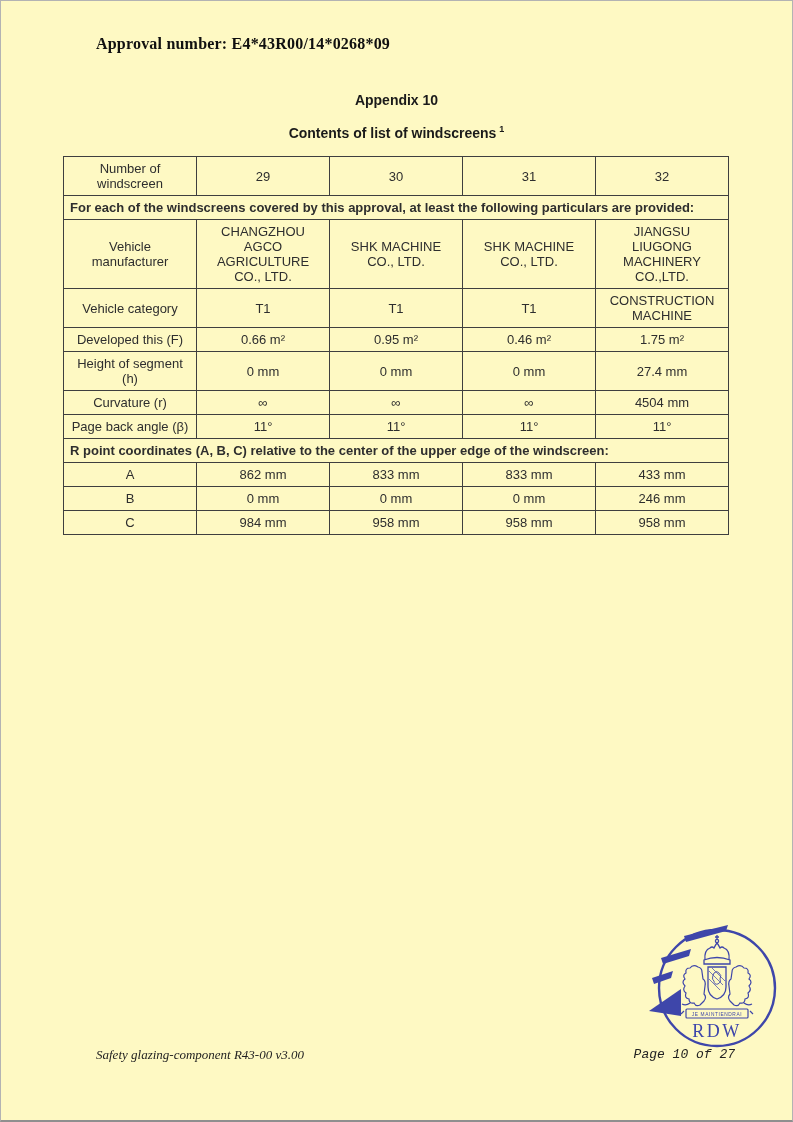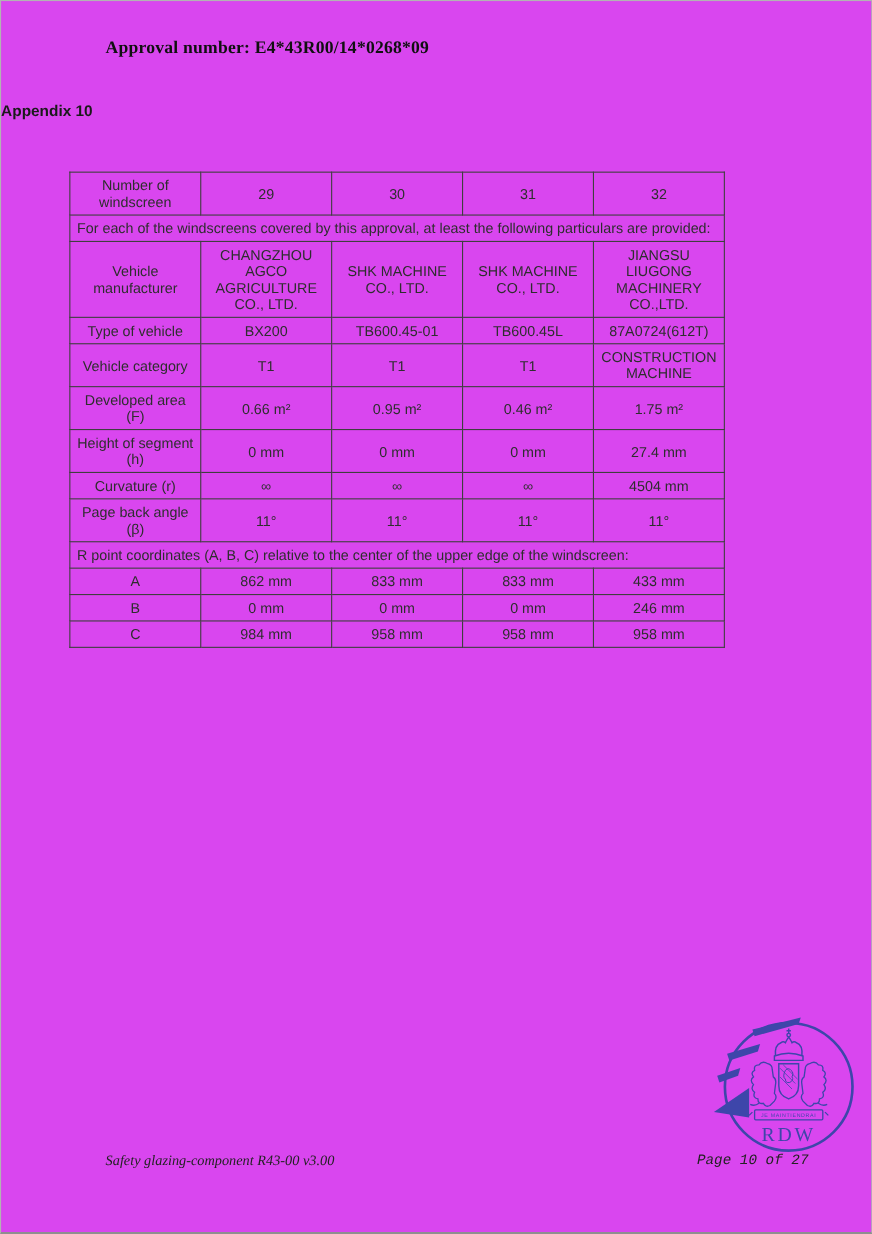--- a/index.html
+++ b/index.html
@@ -1,57 +1,57 @@
 <!DOCTYPE html>
 <html><head>
 <meta charset="utf-8">
 <style>
   html,body{margin:0;padding:0;background:#ffffff;}
   .page{
     position:relative;
     width:793px;height:1122px;
     box-sizing:border-box;
-    background:#d946ef;
+    background:#fef9c3;
     border:1px solid #b3b3b3;
     border-bottom:2px solid #8f8f8f;
     font-family:"Liberation Sans",sans-serif;
     color:#2e2e2e;
     overflow:hidden;
   }
   .approval{
     position:absolute;left:95px;top:34px;
     font-family:"Liberation Serif",serif;
     font-weight:bold;font-size:16px;color:#101010;
     letter-spacing:0.2px;
   }
   .doc-title{
     position:absolute;left:0;top:91px;width:100%;
-    font-weight:bold;font-size:14px;color:#1a1a1a;
+    text-align:center;font-weight:bold;font-size:14px;color:#1a1a1a;
   }
   .doc-subtitle{
     position:absolute;left:0;top:123px;width:100%;
     text-align:center;font-weight:bold;font-size:14px;color:#1a1a1a;
   }
   .doc-subtitle sup{font-size:9px;margin-left:3px;}
 
   table.spec{
-    position:absolute;left:62px;top:155px;width:596px;
+    position:absolute;left:62px;top:155px;width:666px;
     border-collapse:collapse;table-layout:fixed;
     font-size:13px;color:#2e2e2e;
   }
   table.spec col{width:20%;}
   table.spec td{
     border:1px solid #3f3f3f;
     text-align:center;vertical-align:middle;
     padding:4px 5px;line-height:15px;
     white-space:pre-line;
     overflow:hidden;
   }
   table.spec td.note{
-    text-align:left;padding:4px 6px;white-space:normal;
+    text-align:left;padding:4px 6px;white-space:normal;font-weight:bold;
   }
   .footer-left{
     position:absolute;left:95px;top:1046px;
     font-family:"Liberation Serif",serif;font-style:italic;
     font-size:13px;color:#222;text-align:right;
   }
   .footer-right{
     position:absolute;right:57px;top:1046px;
     font-family:Liberation Mono, monospace;font-style:italic;
     font-size:13px;color:#222;
@@ -62,20 +62,23 @@
 </style>
 </head>
 <body>
 
 <div class="page">
 
   <div class="approval">Approval number: E4*43R00/14*0268*09</div>
 
   <div class="doc-title">Appendix 10</div>
 
+  <div class="doc-subtitle">
+    <span>Contents of list of windscreens</span><sup>1</sup>
+  </div>
 
   <table class="spec">
     <colgroup>
         <col>
         <col>
         <col>
         <col>
         <col>
       </colgroup>
     <tbody>
@@ -100,36 +103,29 @@
           <td>SHK MACHINE
 CO., LTD.</td>
           <td>SHK MACHINE
 CO., LTD.</td>
           <td>JIANGSU
 LIUGONG
 MACHINERY
 CO.,LTD.</td>
         </tr>
         <tr>
-          <td class="lbl">Type of vehicle</td>
-          <td>BX200</td>
-          <td>TB600.45-01</td>
-          <td>TB600.45L</td>
-          <td>87A0724(612T)</td>
-        </tr>
-        <tr>
           <td class="lbl">Vehicle category</td>
           <td>T1</td>
           <td>T1</td>
           <td>T1</td>
           <td>CONSTRUCTION
 MACHINE</td>
         </tr>
         <tr>
-          <td class="lbl">Developed area (F)</td>
+          <td class="lbl">Developed this (F)</td>
           <td>0.66 m²</td>
           <td>0.95 m²</td>
           <td>0.46 m²</td>
           <td>1.75 m²</td>
         </tr>
         <tr>
           <td class="lbl">Height of segment
 (h)</td>
           <td>0 mm</td>
           <td>0 mm</td>

